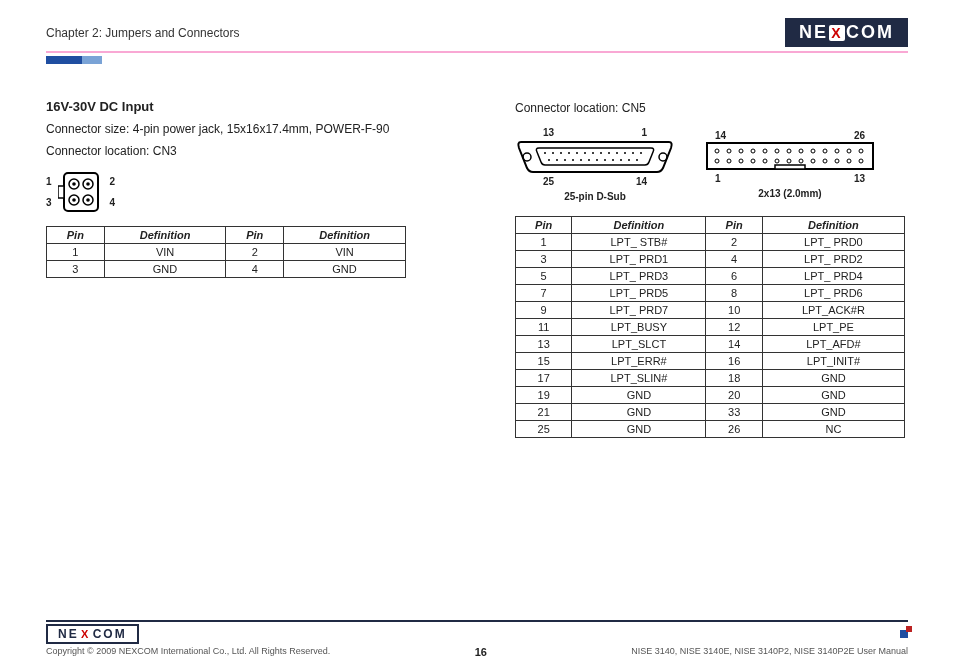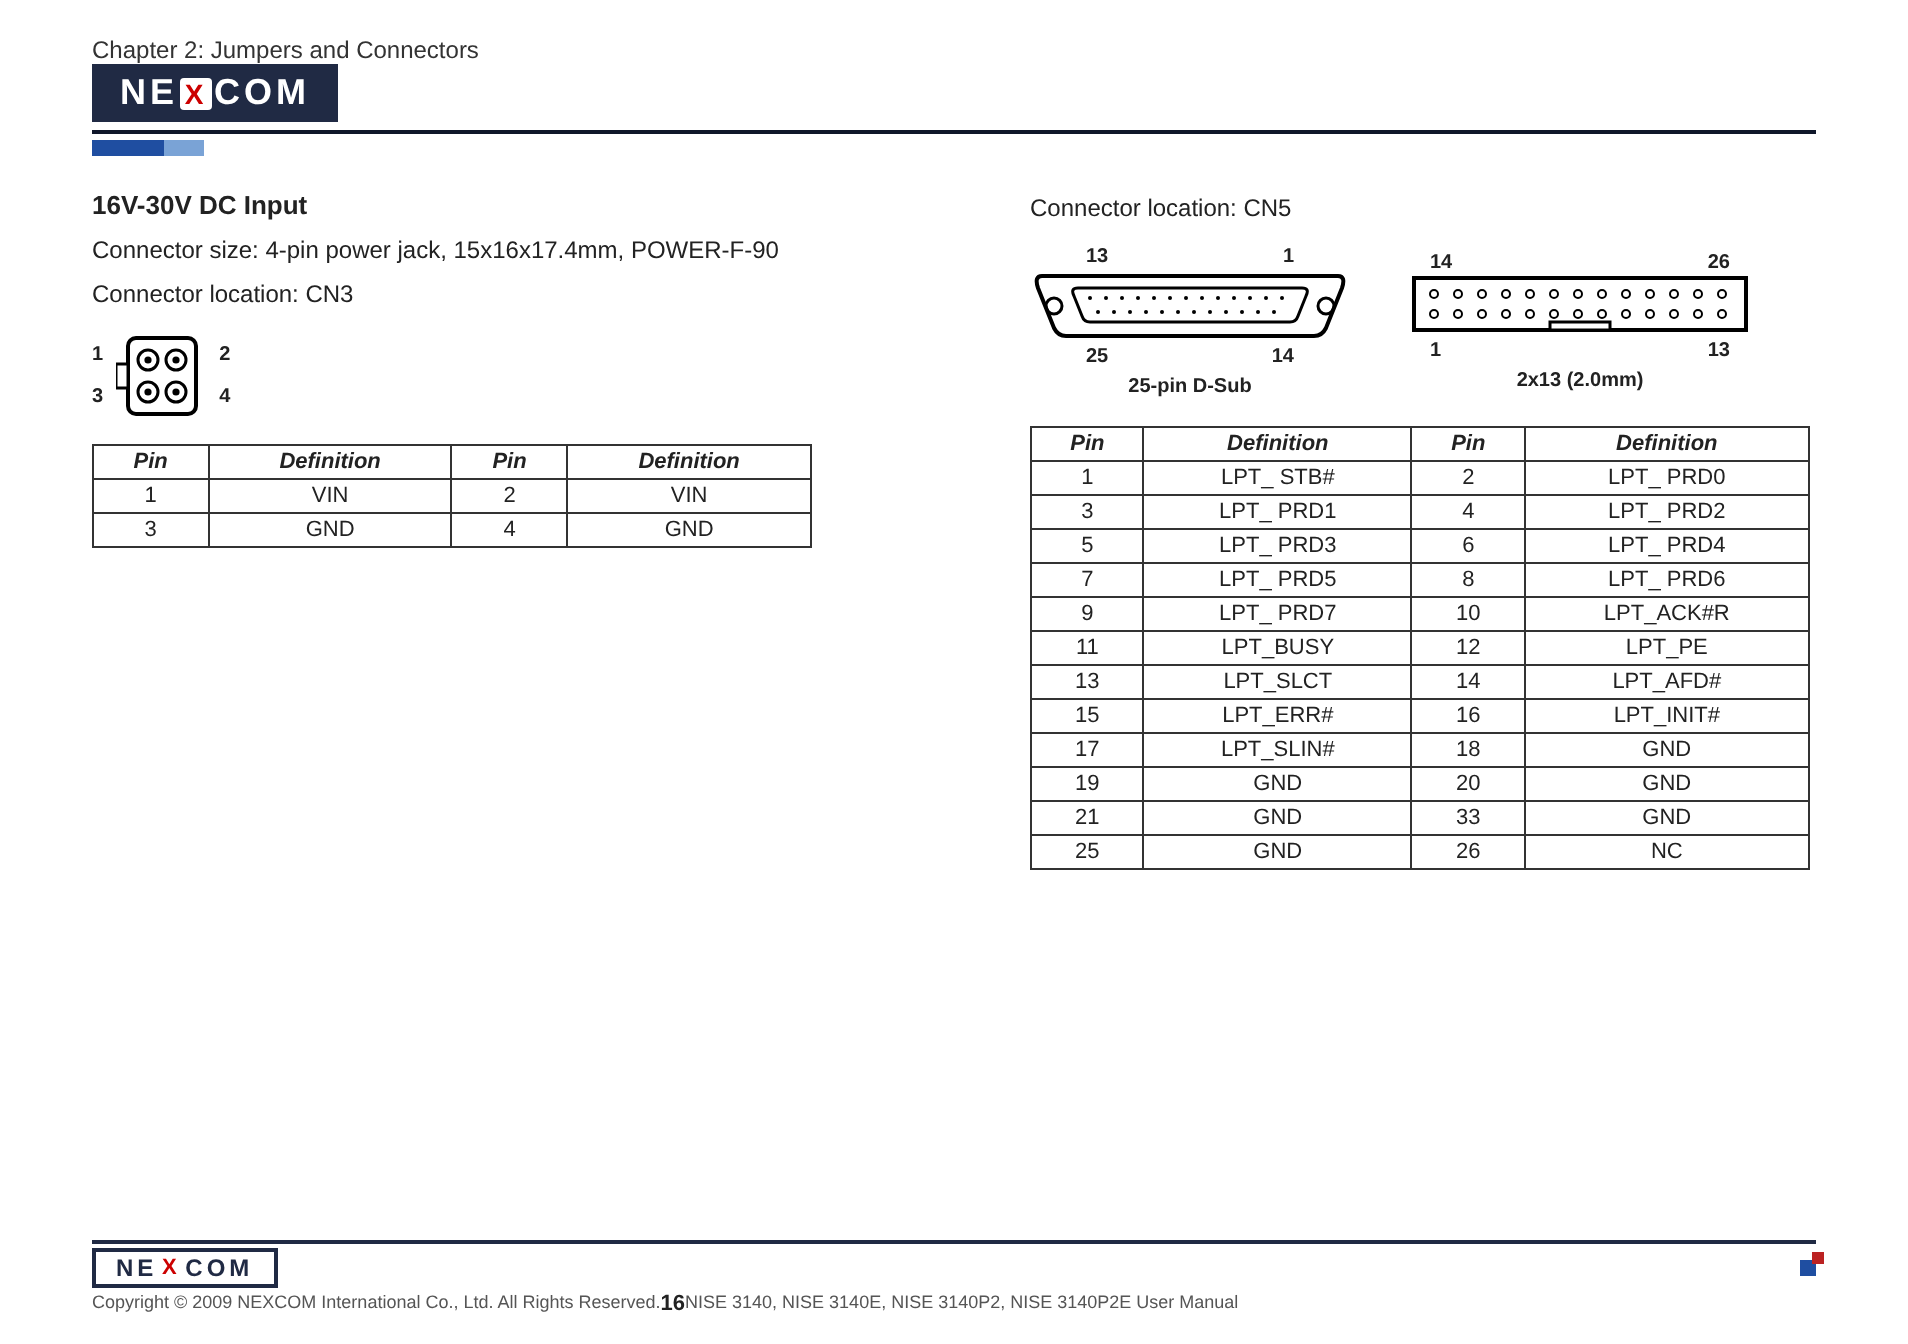--- a/index.html
+++ b/index.html
@@ -9,24 +9,23 @@
     height: 672px;
     background: #fff;
     position: relative;
     padding: 18px 46px 0 46px;
     font-size: 12px;
     color: #222;
   }
   .header {
     display: flex;
     justify-content: space-between;
-    align-items: flex-start;
-    border-bottom: 2px solid #0f172a;
+    align-items: center;
+    border-bottom: 2px solid #f9a8d4;
     padding-bottom: 4px;
-    flex-direction: column;
   }
   .chapter-title { font-size: 12px; color: #333; }
   .logo-box {
     background: #202a44;
     color: #fff;
     font-weight: bold;
     font-size: 18px;
     letter-spacing: 2px;
     padding: 4px 14px;
     display: inline-flex;
@@ -51,21 +50,21 @@
   .tab-bar div {
     display: inline-block;
     height: 8px;
   }
   .tab1 { width: 40px; background: #1f4ea1; }
   .tab2 { width: 20px; background: #7aa3d6; margin-left: -4px; }
 
   .content {
     display: flex;
     gap: 76px;
-    margin-top: 20px;
+    margin-top: 38px;
   }
   .col { flex: 1; }
   .section-title { font-weight: bold; font-size: 13px; margin-bottom: 6px; }
   .body-text { font-size: 12px; line-height: 1.5; margin-bottom: 4px; }
 
   
   table.pinout {
     border-collapse: collapse;
     font-size: 11px;
     margin-top: 14px;
@@ -118,21 +117,21 @@
     align-items: center;
   }
   .footer-logo .logo-x { width:12px; height:12px; line-height:12px; font-size:11px; }
   .footer-sq {
     display:inline-block; width:8px; height:8px; background:#1f4ea1; position:relative;
   }
   .footer-sq::after{
     content:""; position:absolute; right:-4px; top:-4px; width:6px; height:6px; background:#b22;
   }
   .footer-line2 {
-    display:flex; justify-content:flex-start;
+    display:flex; justify-content:space-between;
     font-size: 9px; color:#555; margin-top:2px;
   }
   .page-num { font-weight:bold; font-size:11px; color:#222; }
 </style>
 </head>
 <body>
 
 <div class="header">
   <span class="chapter-title">Chapter 2: Jumpers and Connectors</span>
   <span class="logo-box">

